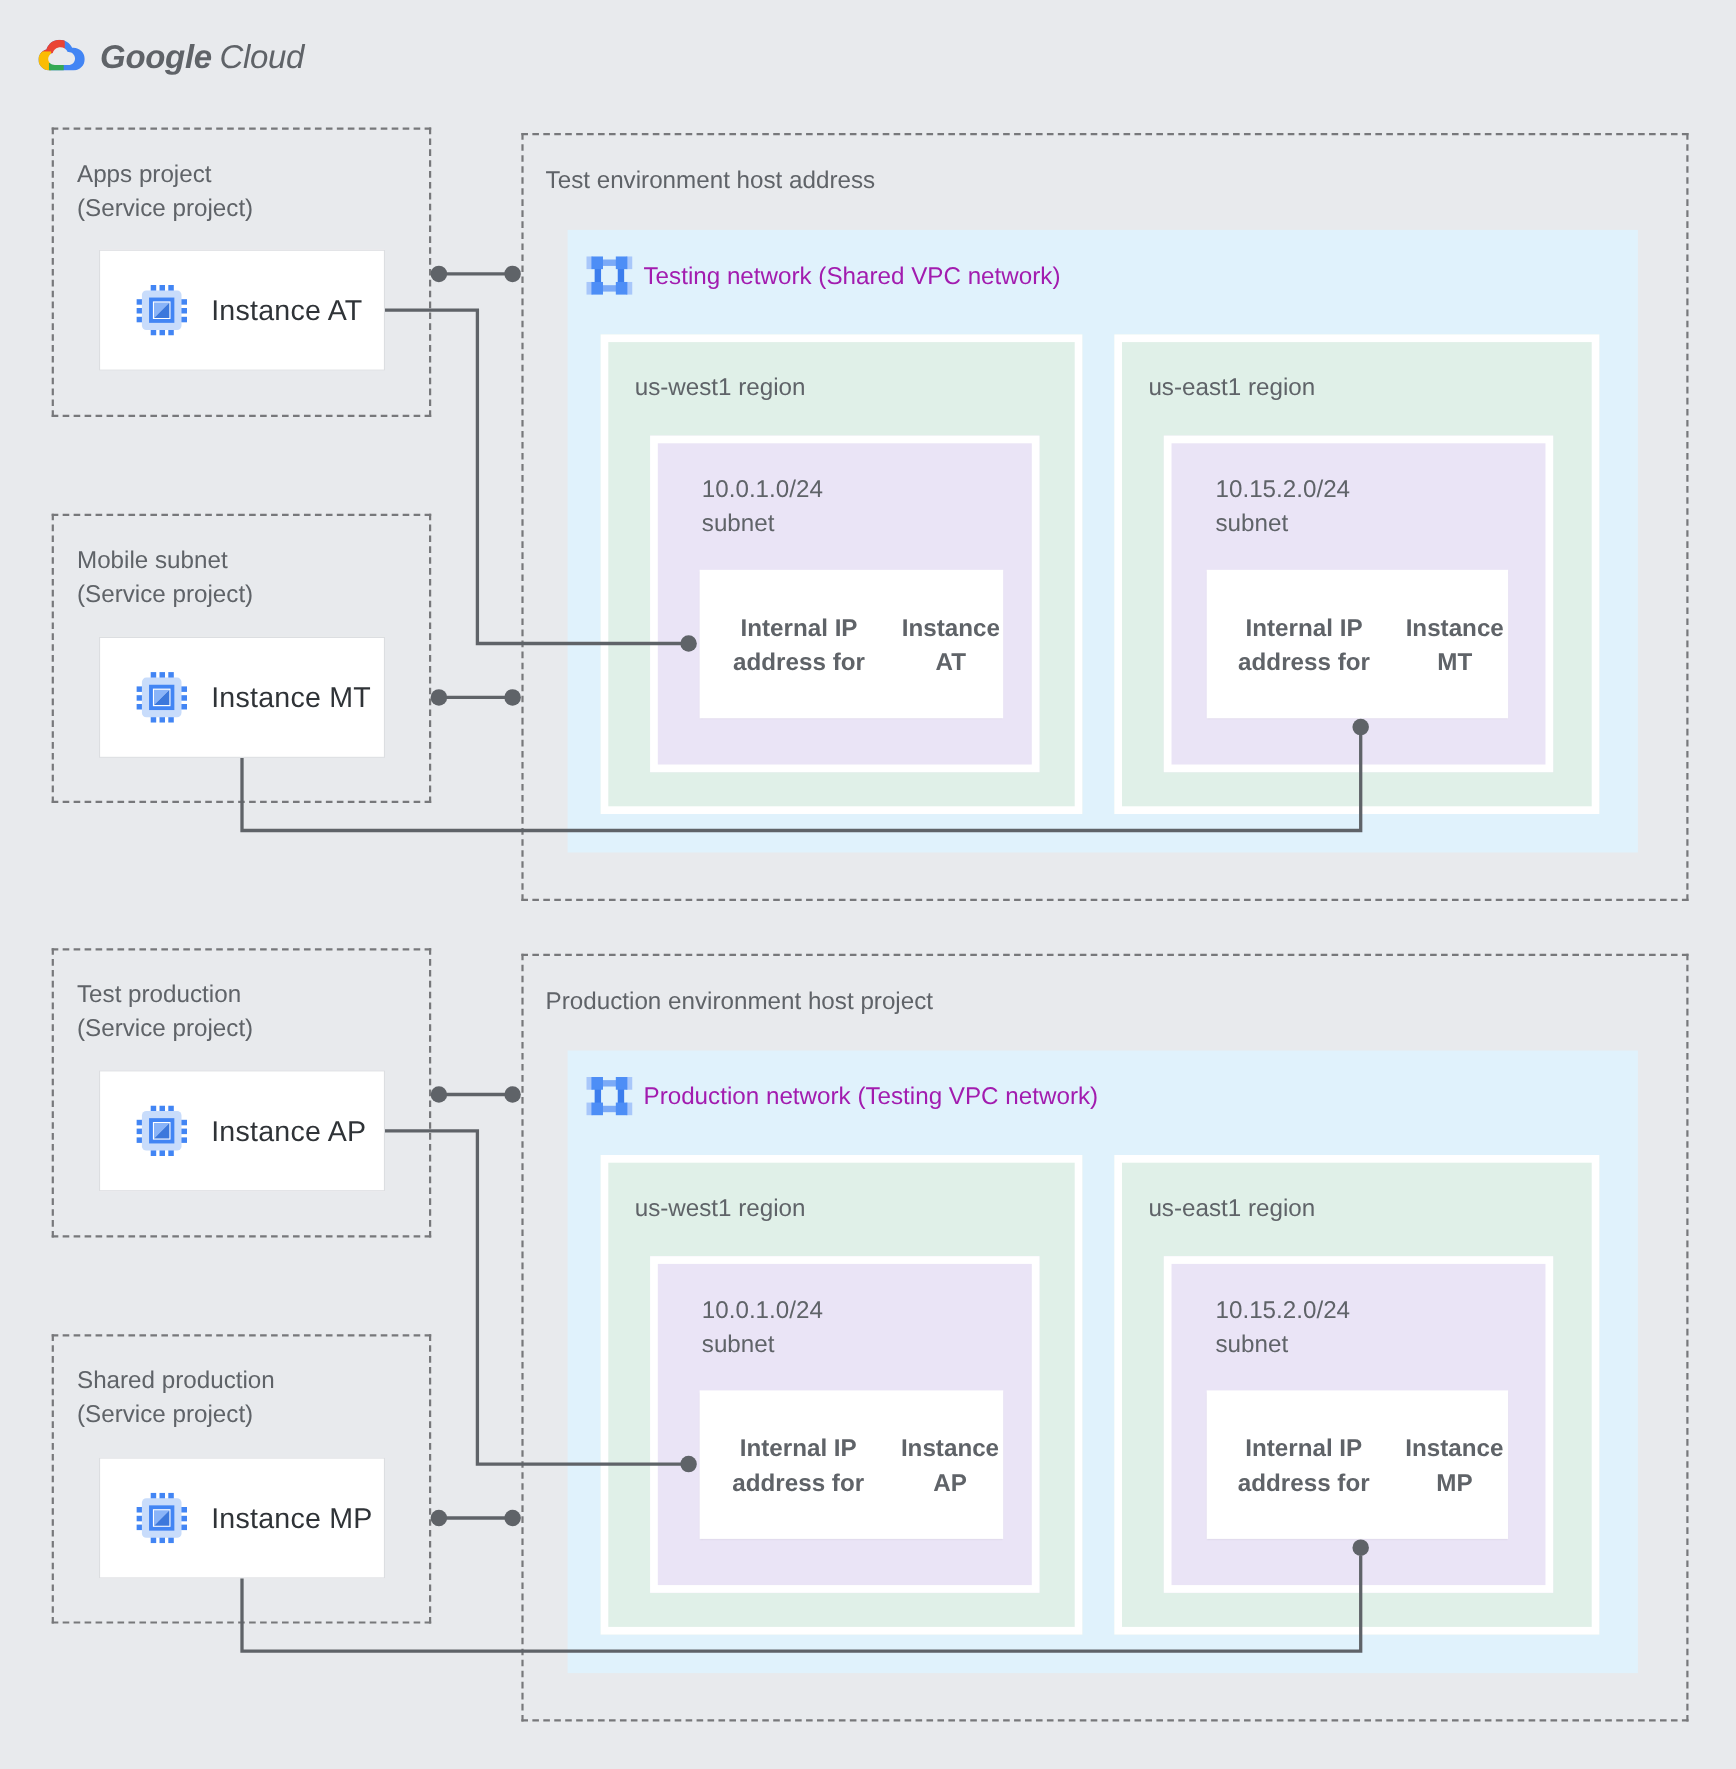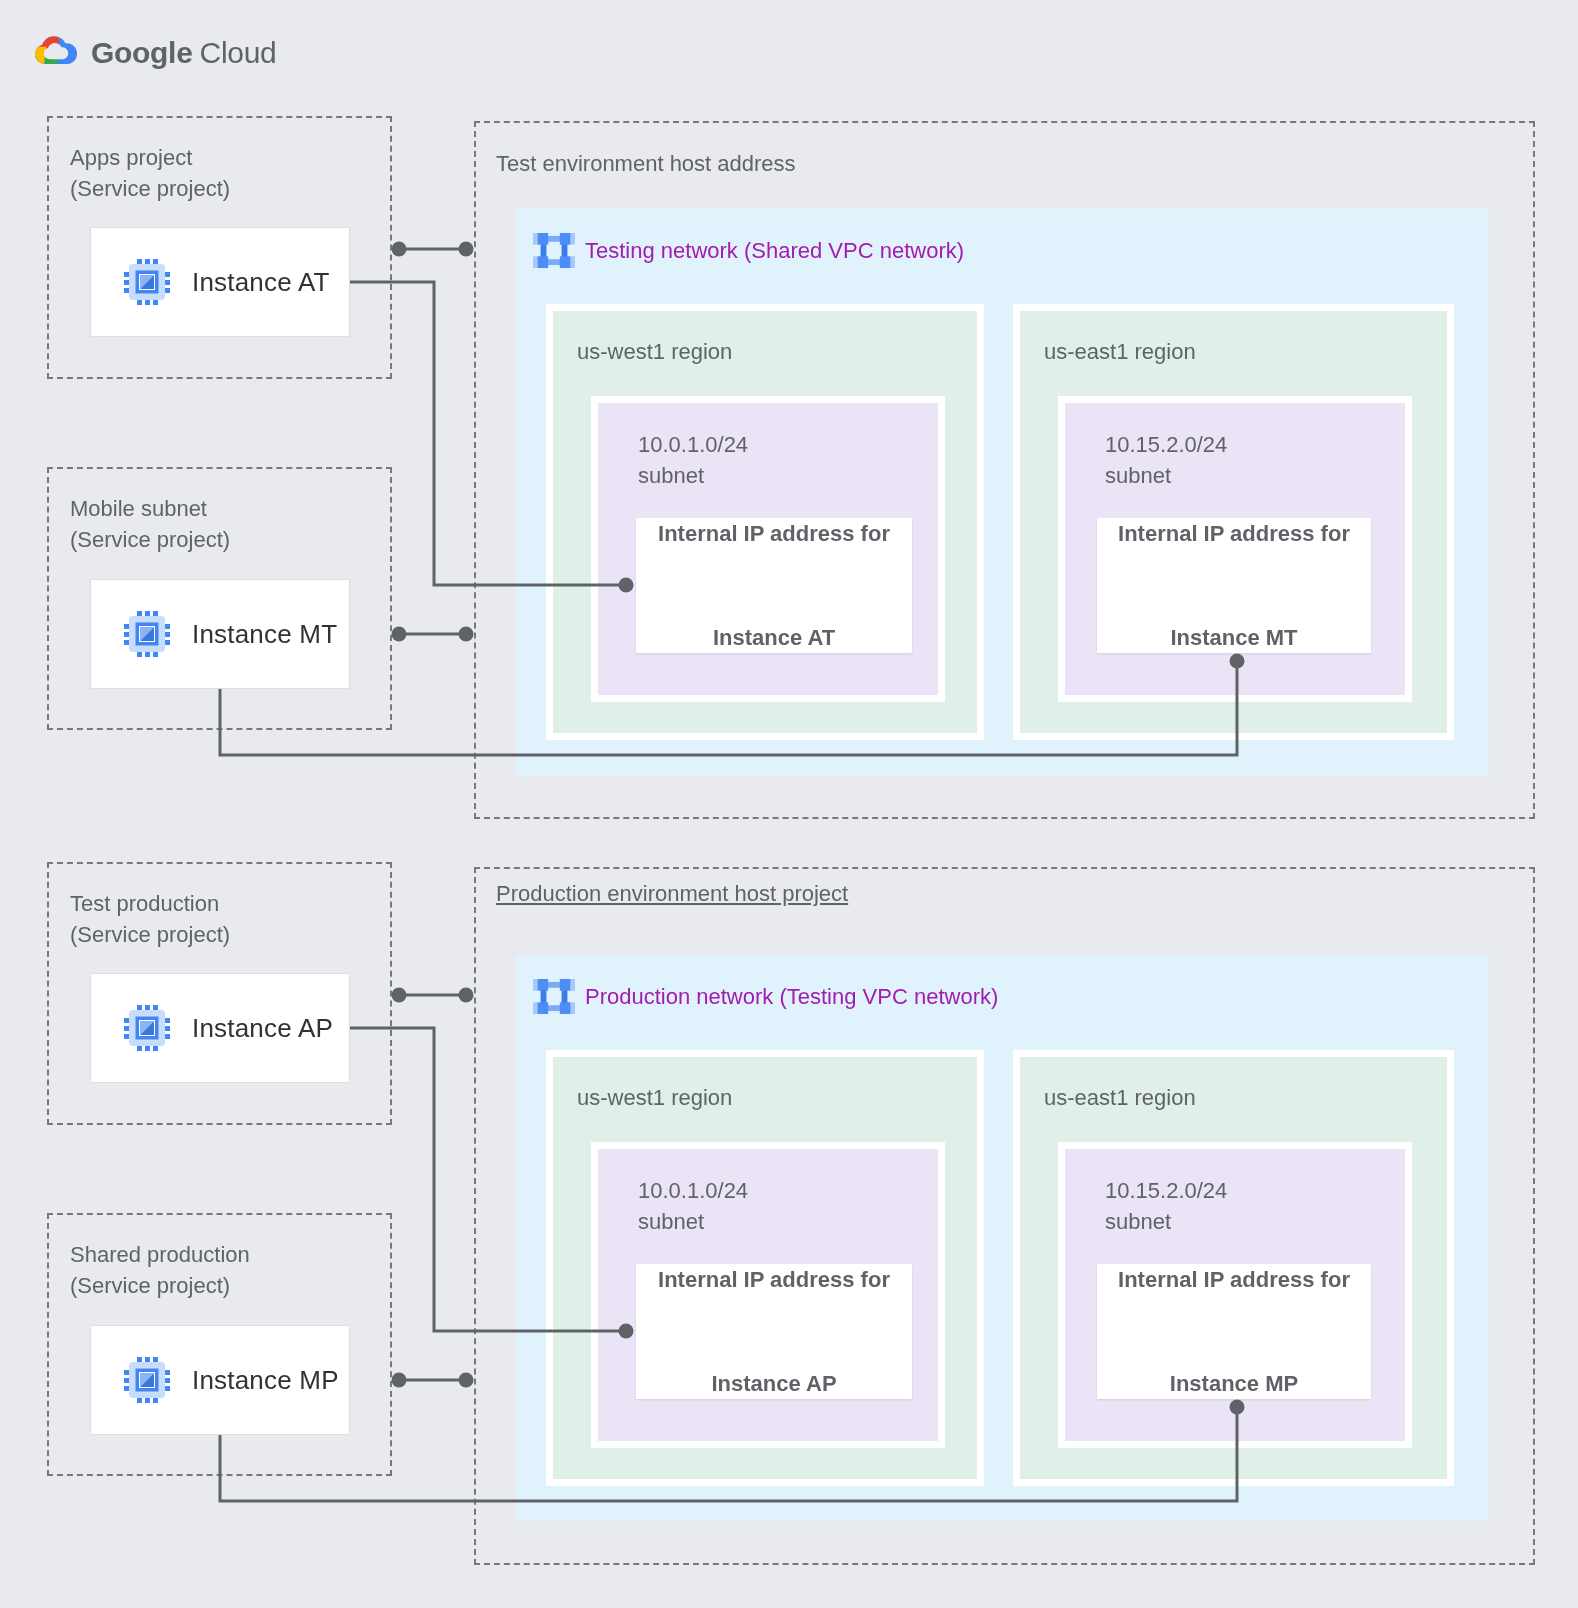--- a/index.html
+++ b/index.html
@@ -10,25 +10,25 @@
   .svc-label{font-size:22px;line-height:31px;color:#5f6368;}
   .host-label{font-size:22px;color:#5f6368;}
   .instance-card{background:#ffffff;border:1px solid #dcdee1;display:flex;align-items:center;padding-left:33px;}
   .instance-card .ilabel{font-size:26px;color:#2f3337;margin-left:22px;letter-spacing:.2px;}
   .net{background:#e0f2fc;}
   .net-label{font-size:22px;color:#a21caf;}
   .region{background:#e0f0e8;border:7px solid #ffffff;}
   .region-label{font-size:22px;color:#5f6368;padding:28px 0 0 24px;}
   .subnet{background:#eae4f6;border:7px solid #ffffff;}
   .subnet-label{font-size:22px;line-height:31px;color:#5f6368;padding:26px 0 0 40px;}
-  .ipbox{background:#ffffff;box-shadow:0 1px 2px rgba(0,0,0,.10);display:flex;flex-direction:column;align-items:center;justify-content:space-between;text-align:center;}
+  .ipbox{background:#ffffff;box-shadow:0 1px 2px rgba(0,0,0,.10);display:flex;align-items:center;justify-content:space-between;text-align:center;}
   .ipbox span{font-size:22px;line-height:31px;font-weight:bold;color:#5f6368;}
   .overlay{position:absolute;left:0;top:0;pointer-events:none;}
   .logo{position:absolute;left:33px;top:34px;display:flex;align-items:center;}
-  .logo .wordmark{font-size:30px;color:#5f6368;margin-left:12px;letter-spacing:-0.3px;}
+  .logo .wordmark{font-size:30px;color:#5f6368;margin-left:12px;letter-spacing:-0.3px;font-style:italic;}
   .logo .wg{font-weight:600;margin-right:7px;}
 </style>
 </head>
 <body>
 
 <div class="canvas">
 
   <div class="logo">
     <svg width="46" height="37" viewBox="0 0 48 38">
       <defs>
@@ -214,21 +214,21 @@
       <rect x="5" y="5" width="36" height="36" rx="4" fill="#c8dcfb"></rect>
       <rect x="11.5" y="11.5" width="23" height="23" fill="#4285f4"></rect>
       <rect x="15" y="15" width="16" height="16" fill="#ffffff"></rect>
       <polygon points="16,16 30,16 16,30" fill="#8ab4f8"></polygon>
       <polygon points="30,16 30,30 16,30" fill="#3c78dc"></polygon>
     </svg>
     <span class="ilabel">Instance MP</span>
   </div>
 
   <div class="abs dashed" style="left:474px;top:867px;width:1061px;height:698px;">
-    <div class="host-label" style="margin:12px 0 0 20px;text-decoration:underline;">Production environment host project</div>
+    <div class="host-label" style="margin:28px 0 0 20px;">Production environment host project</div>
   </div>
 
   <div class="abs net" style="left:516px;top:955px;width:973px;height:566px;"></div>
   <svg class="abs" style="left:533px;top:979px;" width="42" height="35" viewBox="0 0 36 30">
     <rect x="12" y="2.5" width="12" height="5" fill="#7baaf7"></rect>
     <rect x="12" y="22.5" width="12" height="5" fill="#7baaf7"></rect>
     <rect x="6.5" y="9" width="5" height="12" fill="#3b7ded"></rect>
     <rect x="24.5" y="9" width="5" height="12" fill="#3b7ded"></rect>
     <rect x="0" y="0" width="5" height="10" fill="#a8c7fa"></rect>
       <rect x="31" y="0" width="5" height="10" fill="#a8c7fa"></rect>

